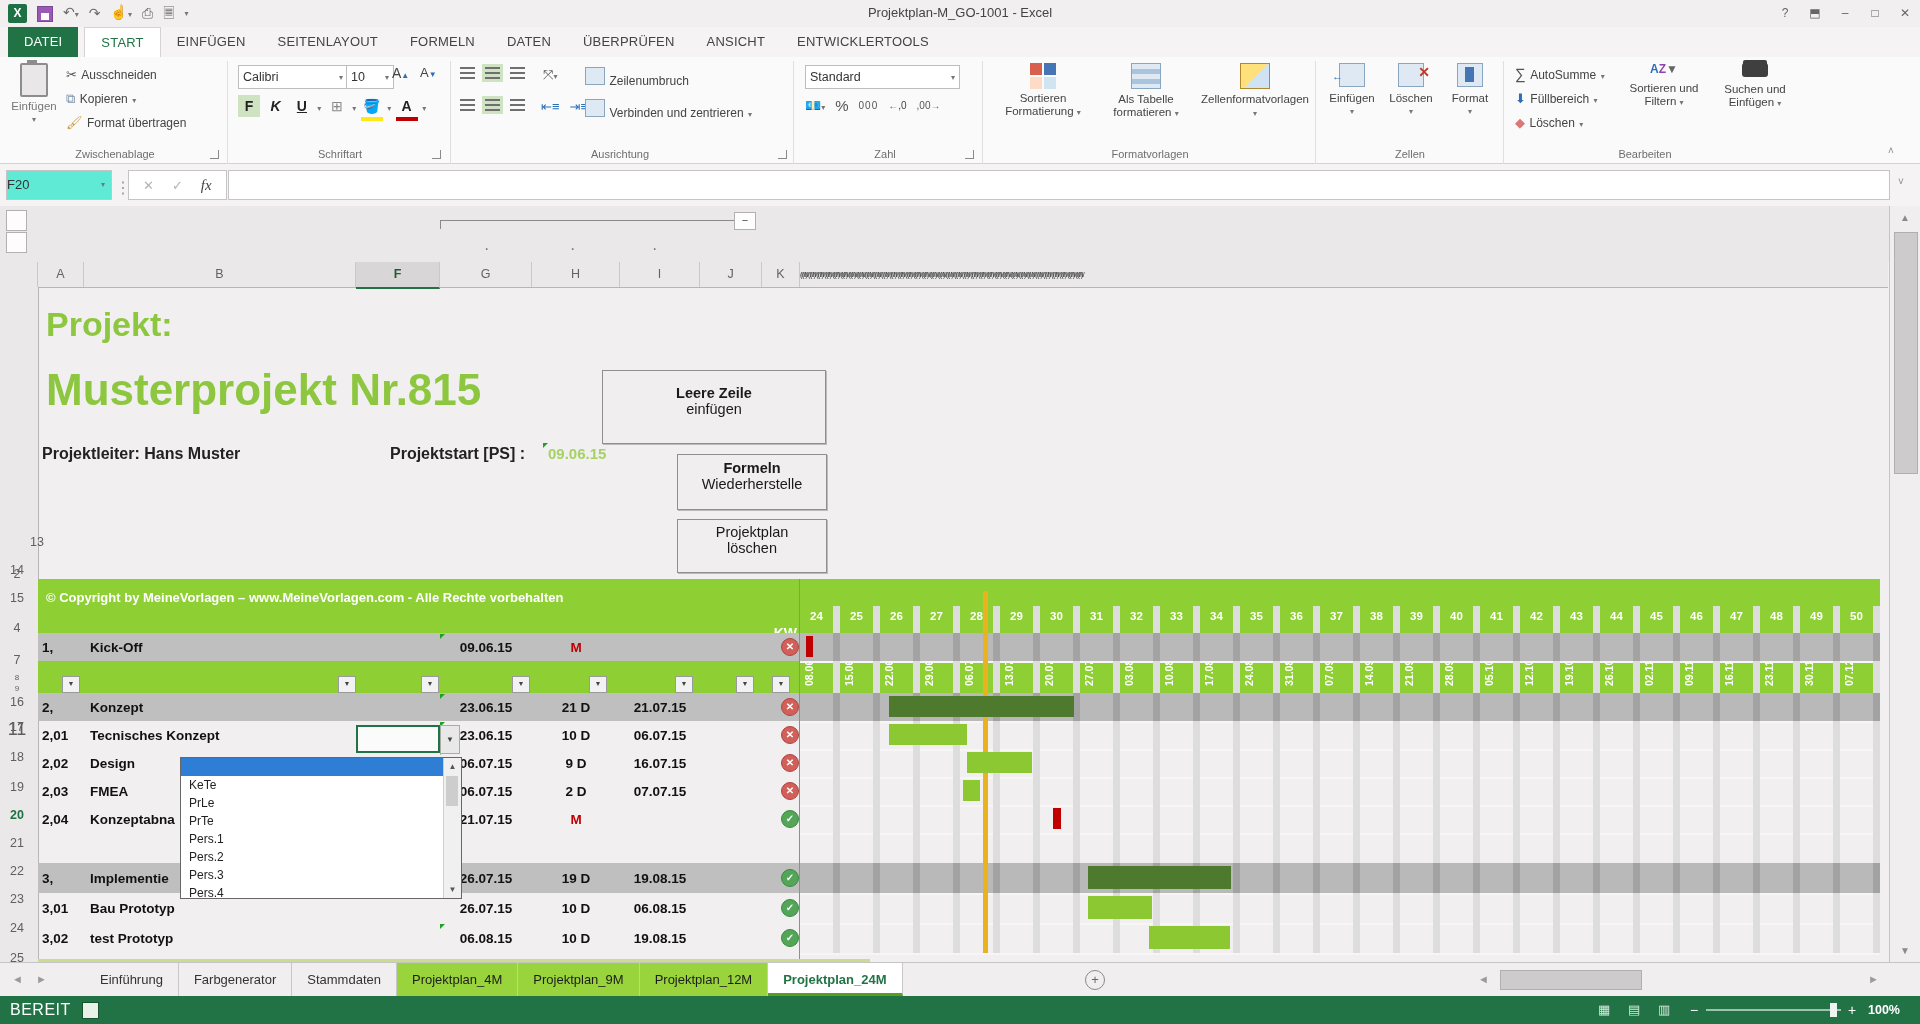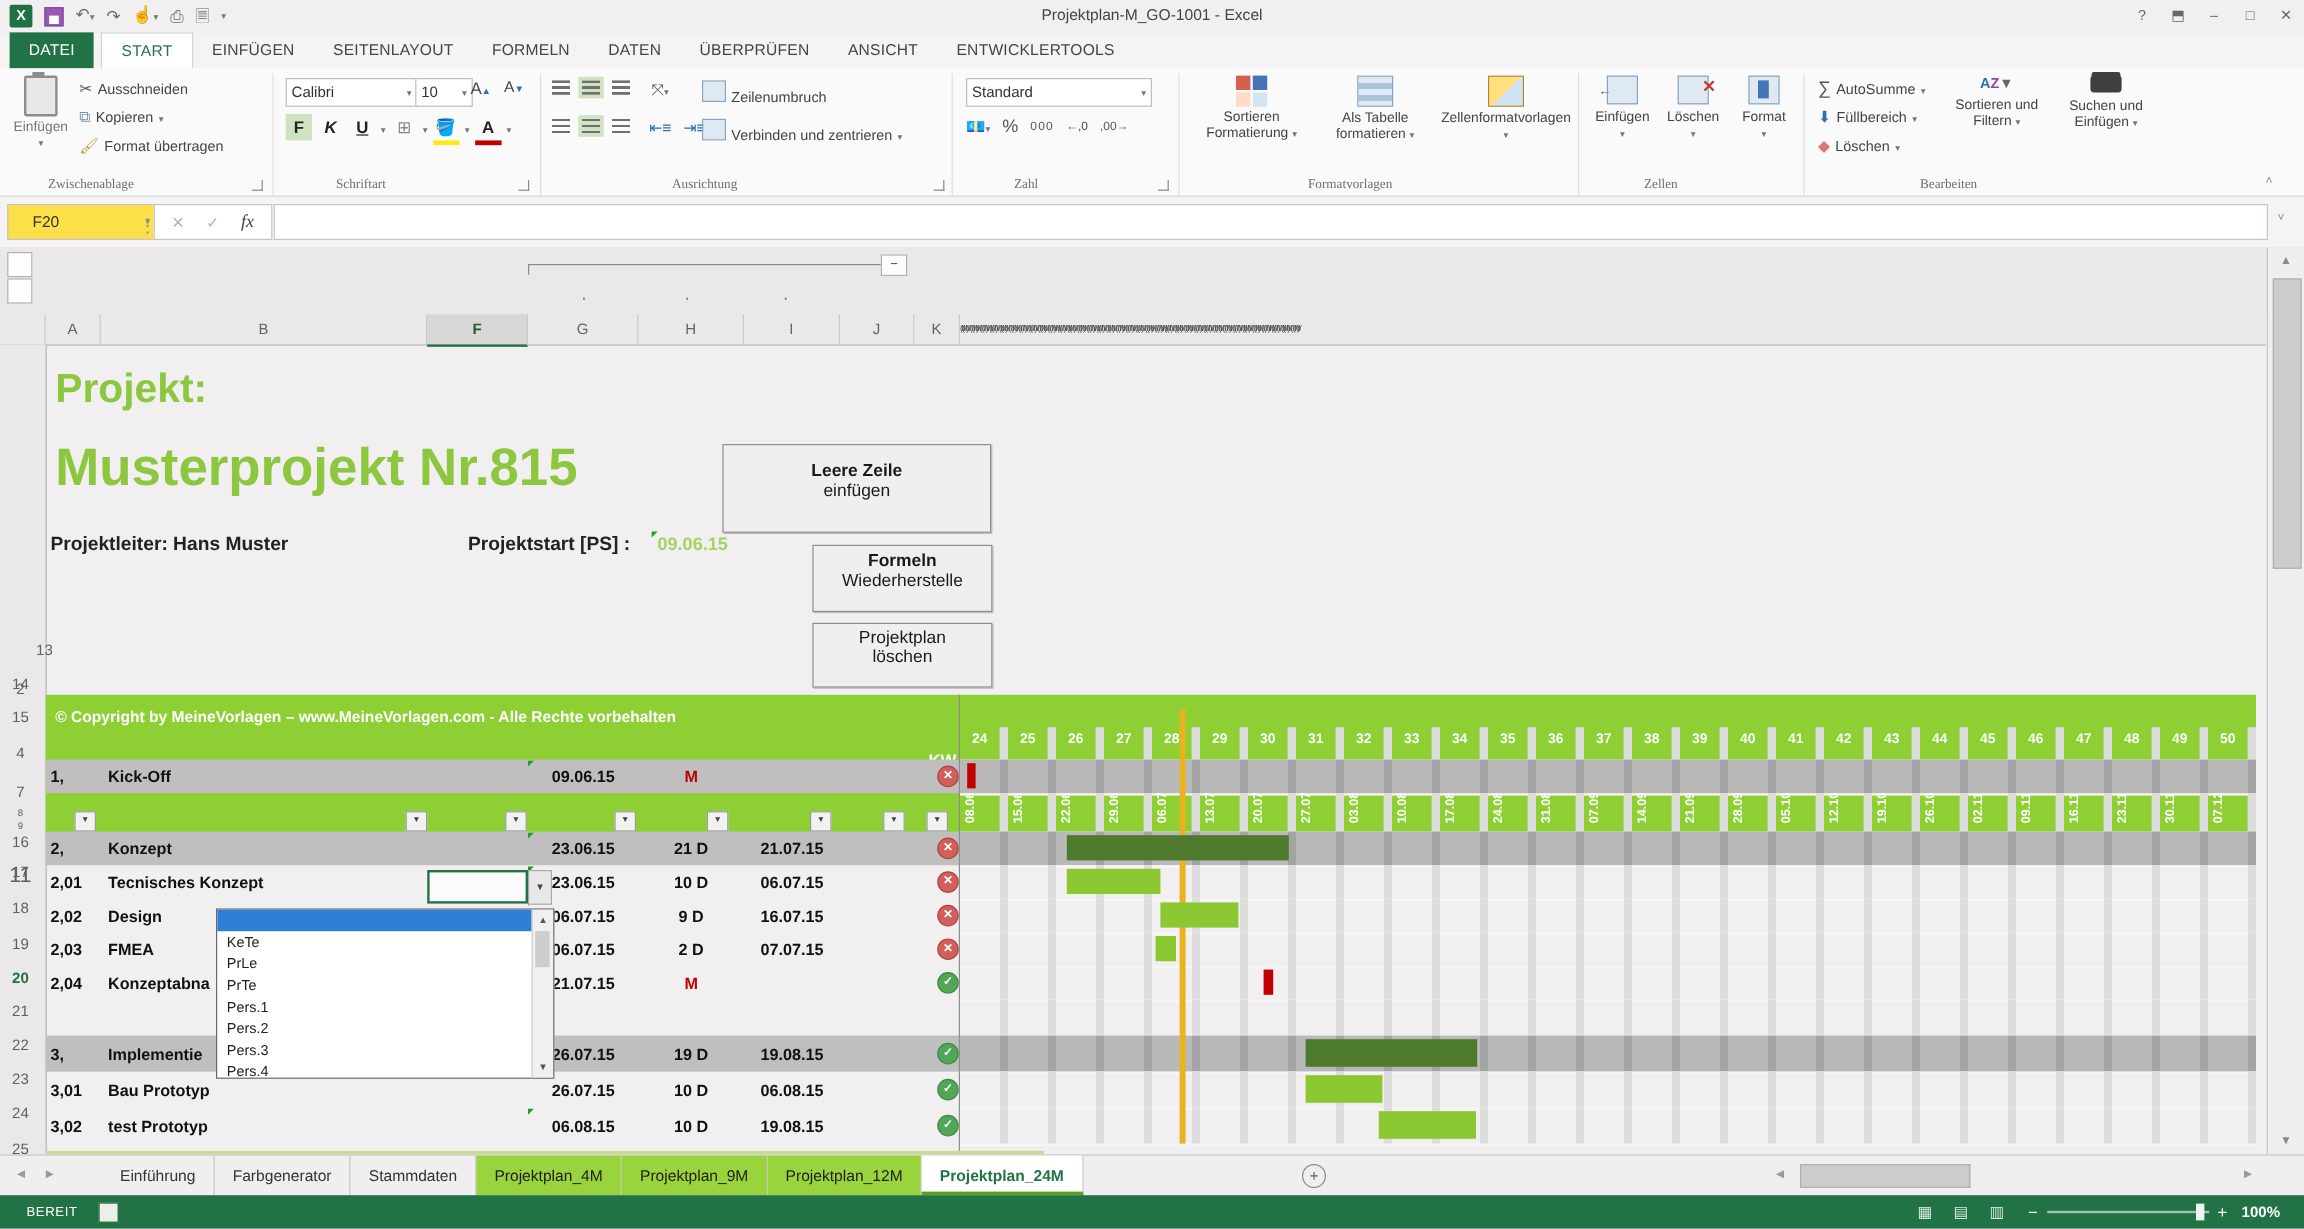--- a/index.html
+++ b/index.html
@@ -20,39 +20,39 @@
   
   #tabrow{left:0;top:27px;width:1920px;height:30px;background:#f5f3f4;}
   #rtabs{display:flex;height:30px;padding-left:8px;}
   .rtab{padding:0 16px;line-height:30px;font-size:13px;color:#444;letter-spacing:.2px;}
   .rtab.file{background:#217346;color:#fff;margin-right:6px;}
   .rtab.active{background:#fff;color:#217346;border:1px solid #d4d2d3;border-bottom:none;}
   #signin{right:14px;top:27px;line-height:30px;font-size:12.5px;color:#444;}
   
   #ribbon{left:0;top:57px;width:1920px;height:106px;background:#fbfafa;border-bottom:1px solid #d4d2d3;}
   .gsep{position:absolute;top:4px;width:1px;height:152px;background:#e0dedf;}
-  .glabel{position:absolute;top:91px;font-size:11px;color:#6e6e6e;text-align:left;font-family:Liberation Serif, serif;}
+  .glabel{position:absolute;top:91px;font-size:11px;color:#6e6e6e;text-align:center;}
   .launcher{position:absolute;top:93px;width:8px;height:8px;border-right:1.5px solid #8a8a8a;
             border-bottom:1.5px solid #8a8a8a;}
   .rsmall{font-size:12px;color:#444;}
   .bigbtn{position:absolute;text-align:center;font-size:11.5px;color:#444;line-height:13px;}
   .dd{color:#777;font-size:8px;}
   .selbox{background:#fff;border:1px solid #bfbdbe;font-size:12.5px;color:#333;padding:0 4px;
           display:flex;align-items:center;justify-content:space-between;}
   .li{display:inline-block;width:15px;height:12px;
       background:repeating-linear-gradient(180deg,#6f6f6f 0 2px,rgba(0,0,0,0) 2px 5px);}
   .li.on{outline:3px solid #cfe3c2;background-color:#cfe3c2;}
   .mini{display:inline-block;font-size:13px;color:#555;}
   .gridico{display:inline-block;width:18px;height:16px;border:1px solid #8aa5c0;
            background:linear-gradient(#dfe9f3,#dfe9f3);position:relative;}
   .fkb{width:22px;height:22px;text-align:center;line-height:22px;font-size:14px;display:inline-block;}
   
   #fbar{left:0;top:164px;width:1920px;height:42px;background:#f5f3f4;border-bottom:1px solid #cfcdce;}
-  #namebox{left:6px;top:6px;width:104px;height:28px;background:#fde047;border:1px solid #c6c4c5;
-           font-size:13px;line-height:28px;padding-left:20px;color:#333;}
+  #namebox{left:6px;top:6px;width:104px;height:28px;background:#5eead4;border:1px solid #c6c4c5;
+           font-size:13px;line-height:28px;padding-left:0;color:#333;}
   #namebox .dd{position:absolute;right:6px;top:0;line-height:28px;}
   #fxbtns{left:128px;top:6px;height:28px;display:flex;align-items:center;gap:18px;
           background:#fff;border:1px solid #c6c4c5;padding:0 14px;}
   #finput{left:228px;top:6px;width:1660px;height:28px;background:#fff;border:1px solid #c6c4c5;}
   
   #gridarea{left:0;top:206px;width:1920px;height:756px;background:#f1eff0;overflow:hidden;}
   #outstrip{left:0;top:0;width:1920px;height:56px;background:#eae8e9;}
   .outbtn{position:absolute;width:19px;height:19px;background:#fdfdfd;border:1px solid #b2b0b1;
           font-size:11px;text-align:center;line-height:19px;color:#444;}
   #colhdr{left:0;top:56px;width:1888px;height:25px;background:#eae8e9;border-bottom:1px solid #b7b5b6;}
@@ -730,21 +730,21 @@
         <div class="stab green">Projektplan_12M</div>
         <div class="stab active">Projektplan_24M</div>
       </div>
     <span class="abs" style="left:1085px;top:7px;width:18px;height:18px;border:1px solid #8a8a8a;border-radius:50%;text-align:center;line-height:17px;color:#666;font-size:13px;">+</span>
     <span class="abs" style="left:1478px;top:0;line-height:33px;color:#9a9a9a;font-size:11px;">◄</span>
     <div class="hsthumb" style="left:1500px;top:7px;width:140px;height:18px;"></div>
     <span class="abs" style="left:1868px;top:0;line-height:33px;color:#9a9a9a;font-size:11px;">►</span>
   </div>
 
   <div class="abs" id="statusbar">
-    <span class="abs" style="left:22px;top:0;line-height:28px;font-size:11px;letter-spacing:.5px;">BEREIT</span>
+    <span class="abs" style="left:10px;top:0;line-height:28px;font-size:16px;letter-spacing:.5px;">BEREIT</span>
     <span class="abs" style="left:82px;top:6px;width:15px;height:15px;background:#e8f0e8;border:1px solid #14532d;"></span>
     <span class="abs" style="left:1598px;top:0;line-height:28px;font-size:13px;color:#d8e8dd;">▦</span>
     <span class="abs" style="left:1628px;top:0;line-height:28px;font-size:13px;color:#d8e8dd;">▤</span>
     <span class="abs" style="left:1658px;top:0;line-height:28px;font-size:13px;color:#d8e8dd;">▥</span>
     <span class="abs" style="left:1690px;top:0;line-height:28px;font-size:14px;">−</span>
     <div class="abs" style="left:1706px;top:13px;width:135px;height:2px;background:#9cc3ae;"></div>
     <div class="abs" style="left:1830px;top:7px;width:7px;height:14px;background:#eef4f0;"></div>
     <span class="abs" style="left:1848px;top:0;line-height:28px;font-size:14px;">+</span>
     <span class="abs" style="left:1868px;top:0;line-height:28px;font-size:12.5px;font-weight:bold;">100%</span>
   </div>

